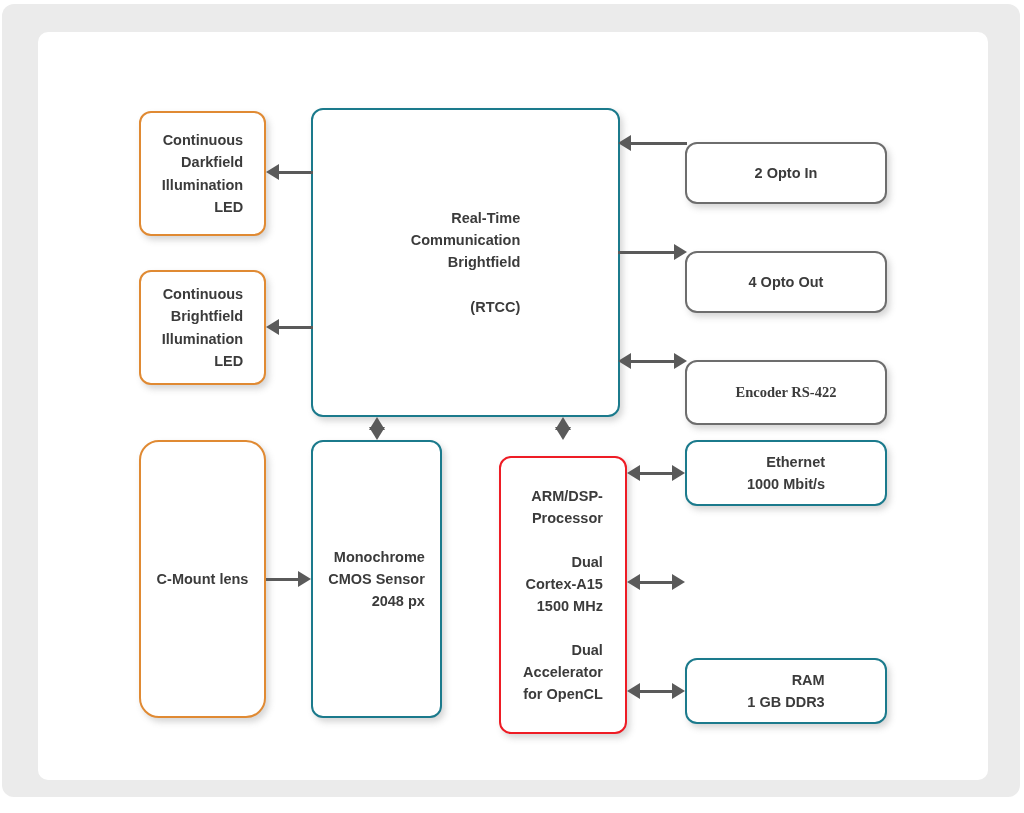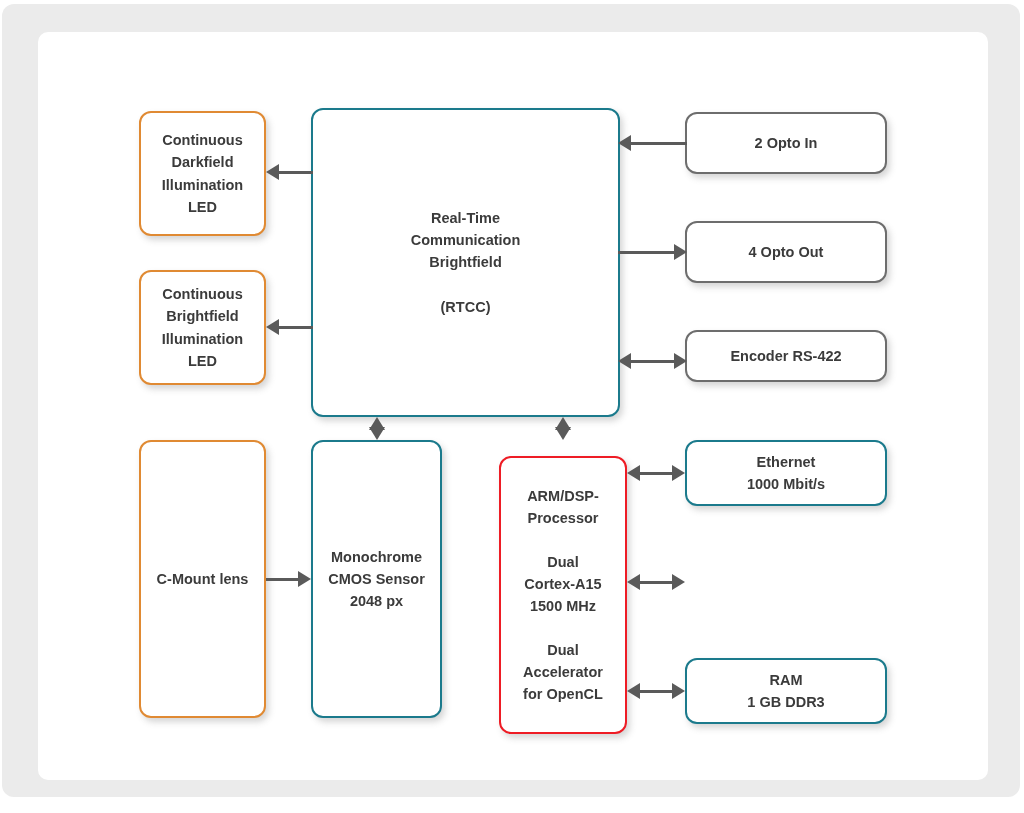--- a/index.html
+++ b/index.html
@@ -32,32 +32,32 @@
   }
 
   
   .block {
     position: absolute;
     background: #ffffff;
     border-radius: 12px;
     display: flex;
     align-items: center;
     justify-content: center;
-    text-align: center;
+    text-align: right;
     font-size: 14.5px;
     font-weight: bold;
     color: #3b3b3b;
     line-height: 1.52;
     box-shadow: 3px 4px 6px rgba(120,120,120,0.30);
     white-space: pre-line;
     padding: 4px 6px;
   }
   .b-orange { border: 2.6px solid #e08a33; }
   .b-teal   { border: 2.6px solid #1b7a8c; }
-  .b-gray   { border: 2.6px solid #6d6d6d; }
+  .b-gray   { border: 2.6px solid #6d6d6d; margin-top: 30px; }
   .b-red    { border: 2.6px solid #ee1c25; }
 
   
   .conn { position: absolute; }
   .conn .shaft-h {
     position: absolute;
     height: 3px;
     background: #5a5a5a;
     top: 50%;
     margin-top: -1.5px;
@@ -117,23 +117,23 @@
     <div class="block b-teal" style="left:273px; top:76px; width:309px; height:309px;">Real-Time
 Communication
 Brightfield
 
 (RTCC)</div>
 
     <div class="block b-gray" style="left:647px; top:80px; width:202px; height:62px;">2 Opto In</div>
 
     <div class="block b-gray" style="left:647px; top:189px; width:202px; height:62px;">4 Opto Out</div>
 
-    <div class="block b-gray" style="left:647px; top:298px; width:202px; height:52px;">Encoder RS-422</div>
-
-    <div class="block b-orange" style="left:101px; top:408px; width:127px; height:278px;">C-Mount lens</div>
+    <div class="block b-gray" style="left:647px; top:298px; width:202px; height:65px;font-family:Liberation Serif, serif;">Encoder RS-422</div>
+
+    <div class="block b-orange" style="left:101px; top:408px; width:127px; height:278px;border-radius:20px;">C-Mount lens</div>
 
     <div class="block b-teal" style="left:273px; top:408px; width:131px; height:278px;">Monochrome
 CMOS Sensor
 2048 px</div>
 
     <div class="block b-red" style="left:461px; top:424px; width:128px; height:278px;">ARM/DSP-
 Processor
 
 Dual
 Cortex-A15

